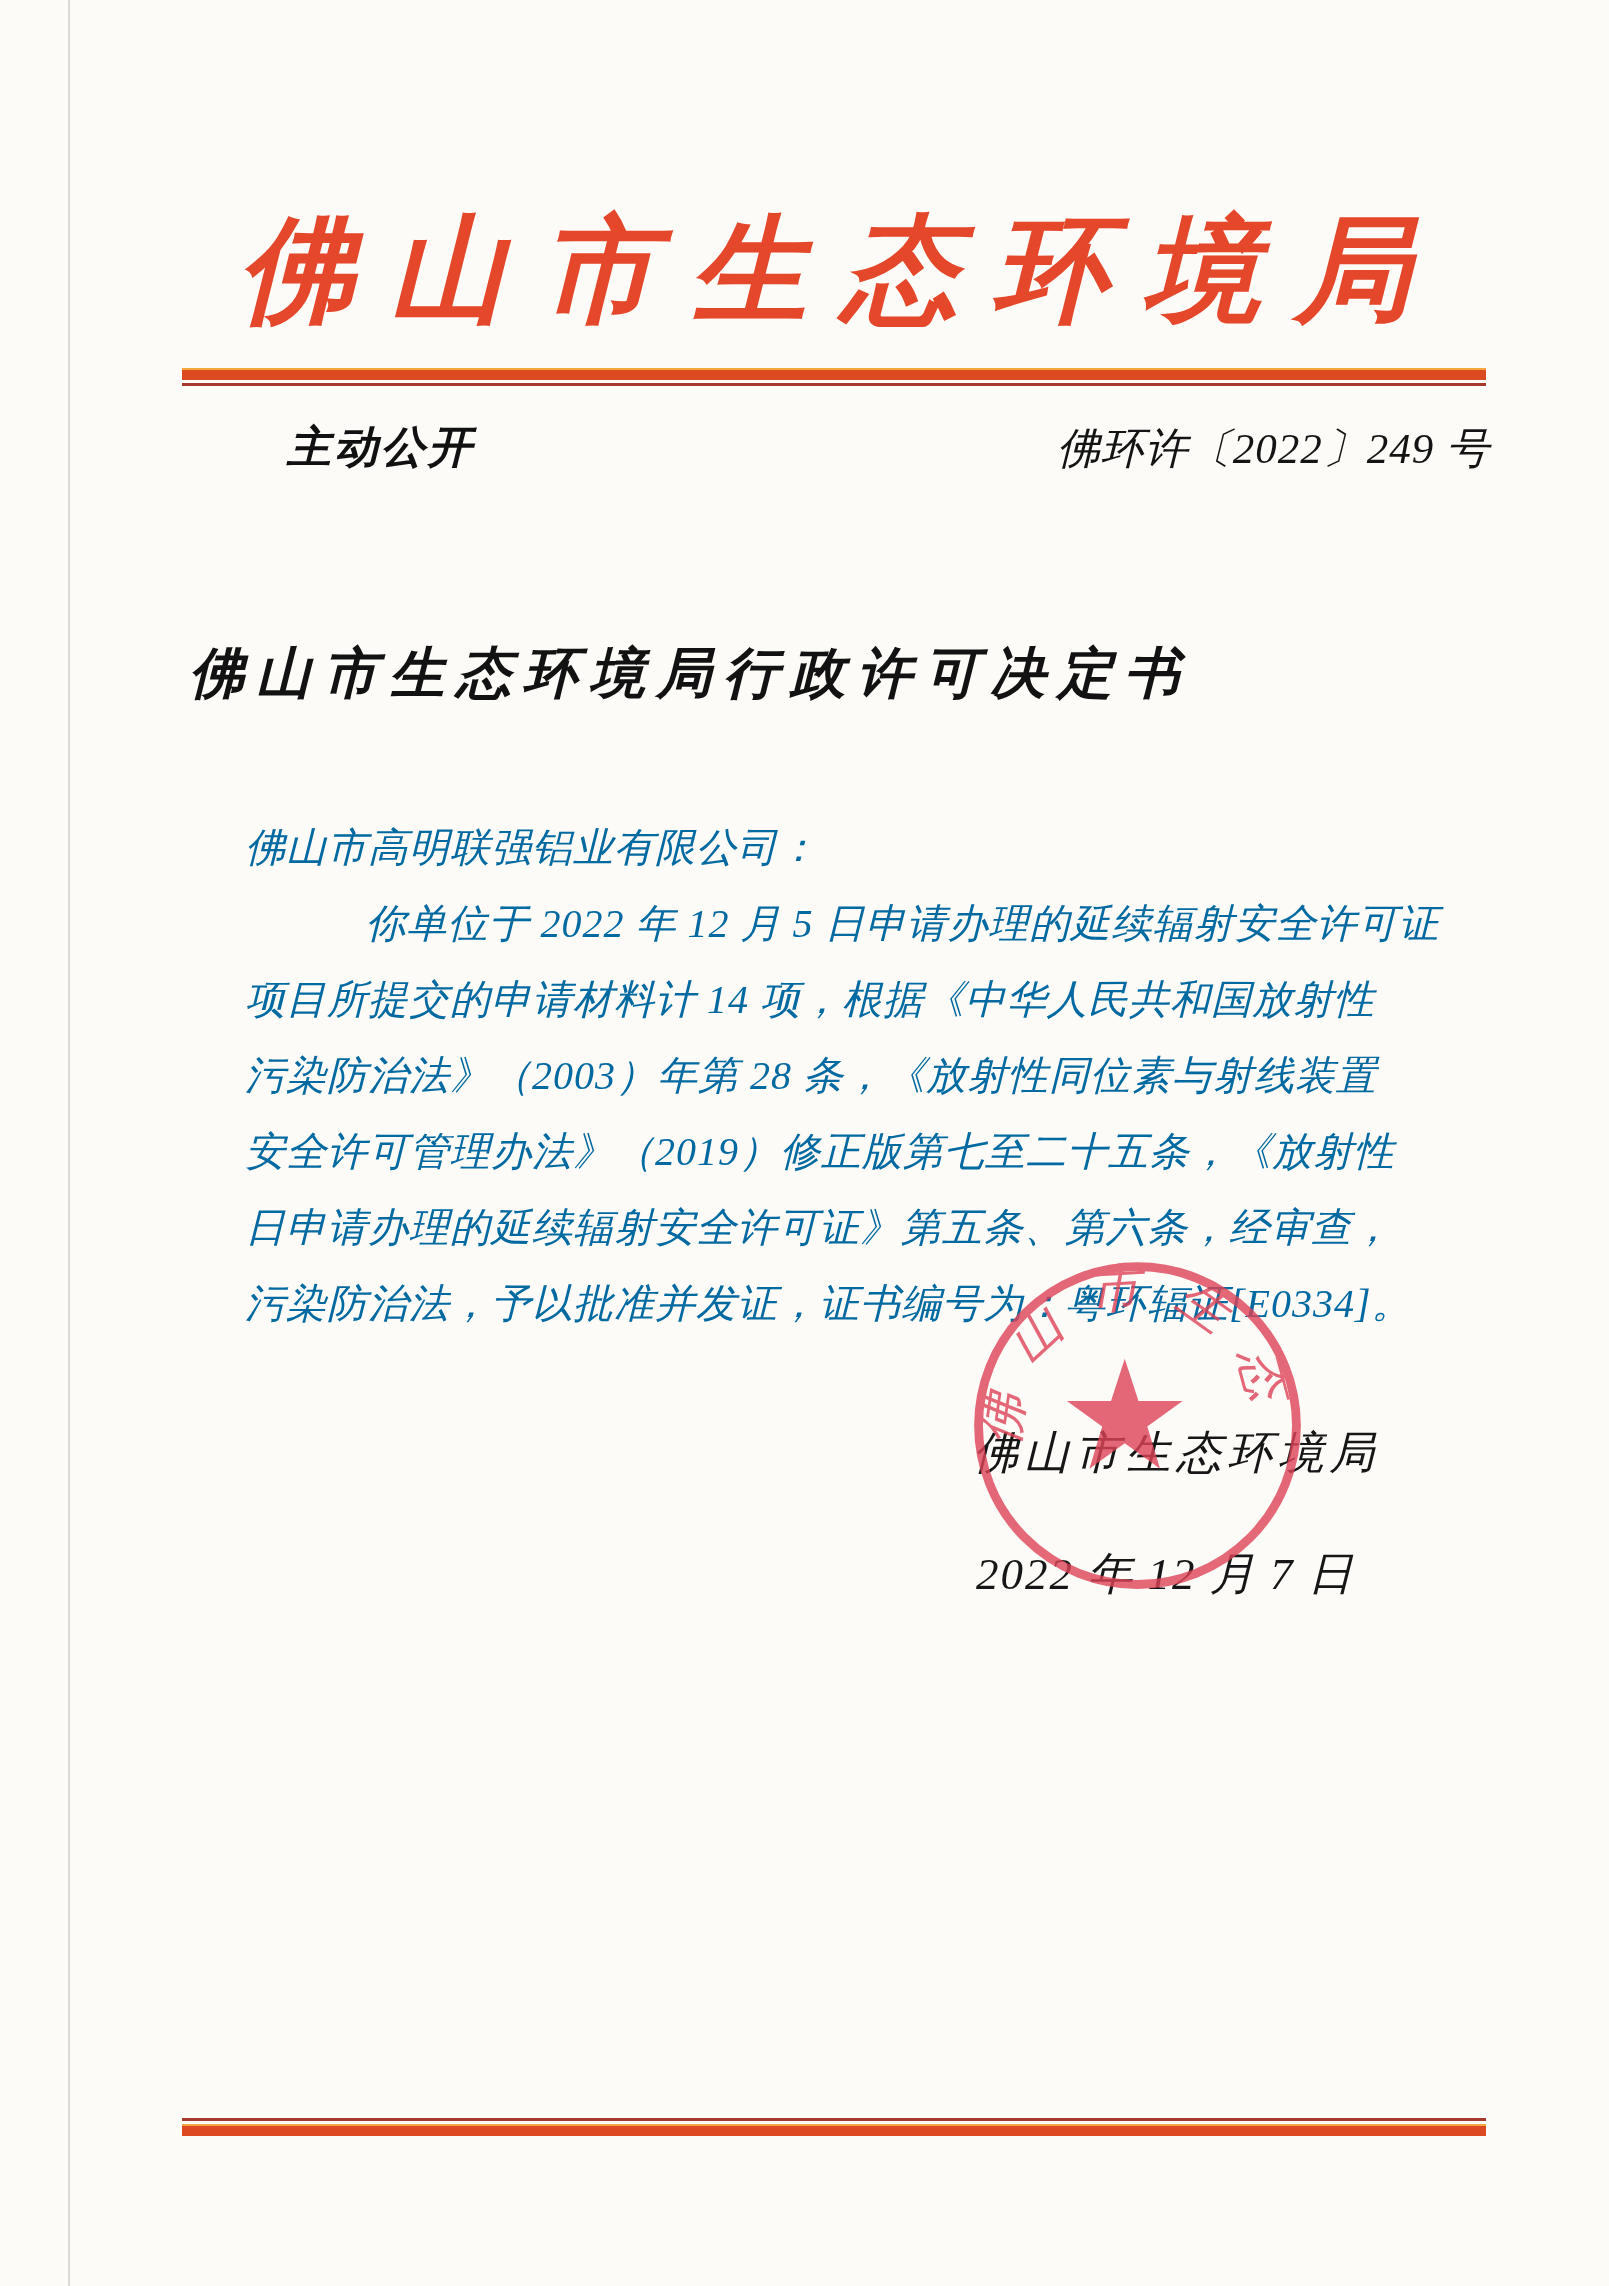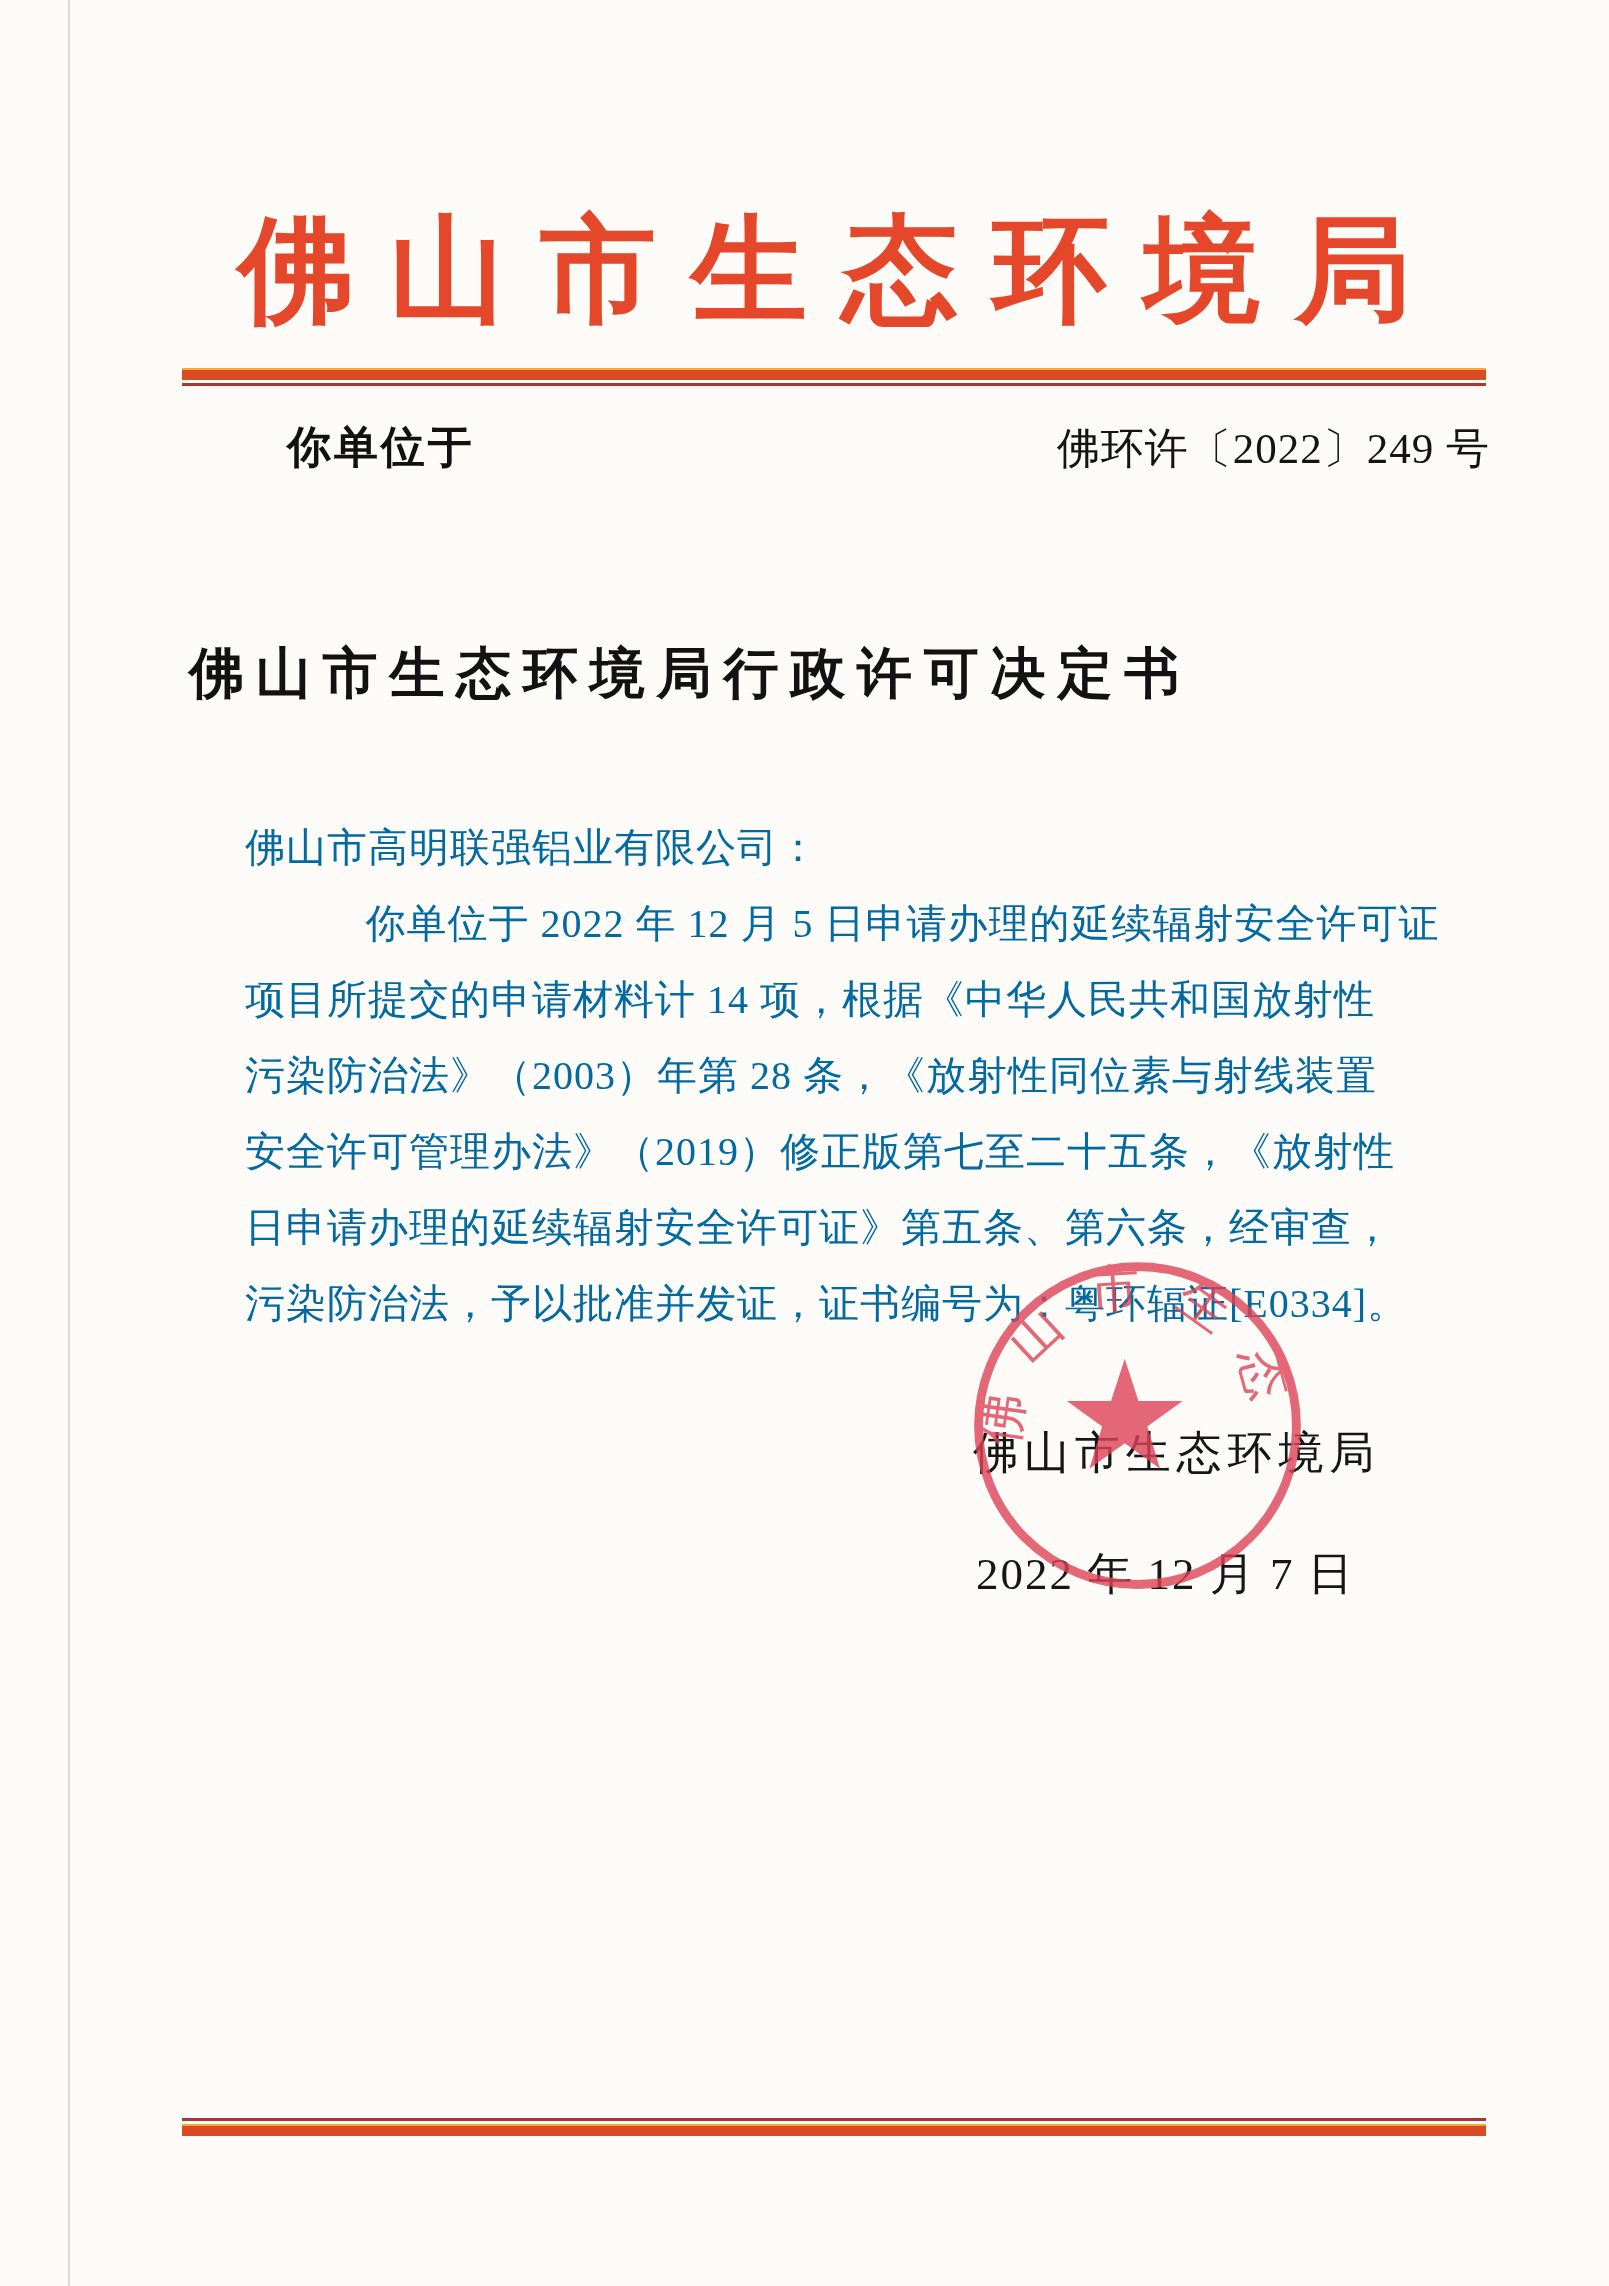--- a/index.html
+++ b/index.html
@@ -4,20 +4,21 @@
 <style>
   html,body{margin:0;padding:0;background:#e9e8e4;}
   .page{
     position:relative;
     width:1609px;height:2287px;
     margin:0 auto;
     background:#fcfbf7;
     overflow:hidden;
     font-family:"Liberation Serif","DejaVu Serif",serif;
     color:#1b1b1b;
+    font-style:italic;
   }
   .scan-edge{
     position:absolute;left:68px;top:0;width:2px;height:2287px;
     background:#c3c1bc;opacity:.55;
   }
   .letterhead{
     position:absolute;left:238px;top:208px;
     font-size:116px;line-height:1.1;font-weight:bold;
     letter-spacing:35px;white-space:nowrap;
     color:#e5472a;
@@ -71,21 +72,21 @@
 
   <div class="letterhead">佛山市生态环境局</div>
 
   <div class="rule rule-top">
     <div class="thick"></div>
     <div class="gap"></div>
     <div class="thin"></div>
   </div>
 
   <div class="meta-row">
-    <div class="visibility">你单位于</div>
+    <div class="visibility">主动公开</div>
     <div class="doc-number">佛环许〔2022〕249 号</div>
   </div>
 
   <div class="doc-title">佛山市生态环境局行政许可决定书</div>
 
   <div class="body-block">
     <div class="body-line">佛山市高明联强铝业有限公司：</div>
     <div class="body-line indent">你单位于 2022 年 12 月 5 日申请办理的延续辐射安全许可证</div>
     <div class="body-line">项目所提交的申请材料计 14 项，根据《中华人民共和国放射性</div>
     <div class="body-line">污染防治法》（2003）年第 28 条，《放射性同位素与射线装置</div>

